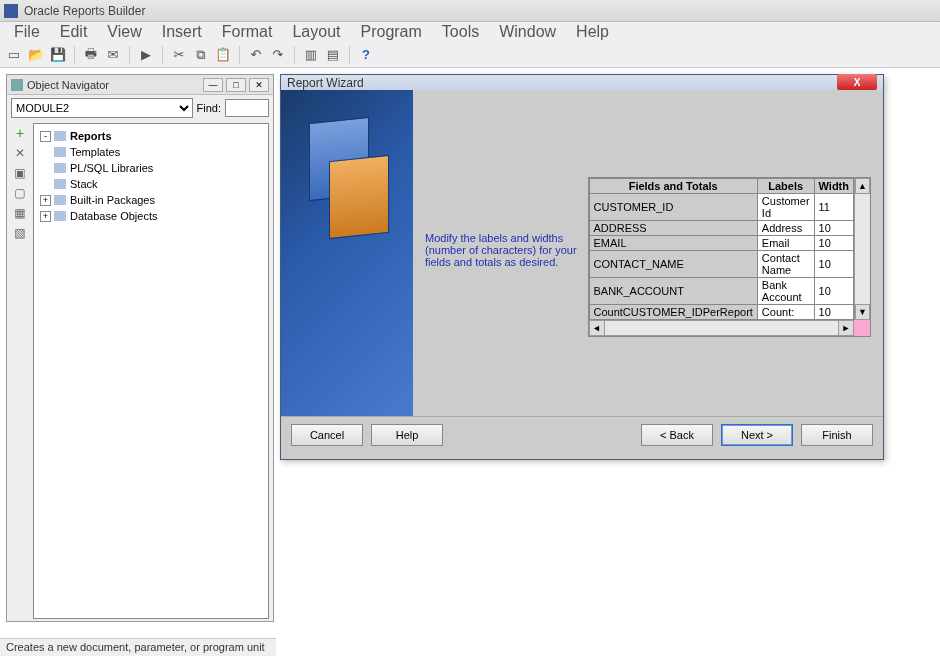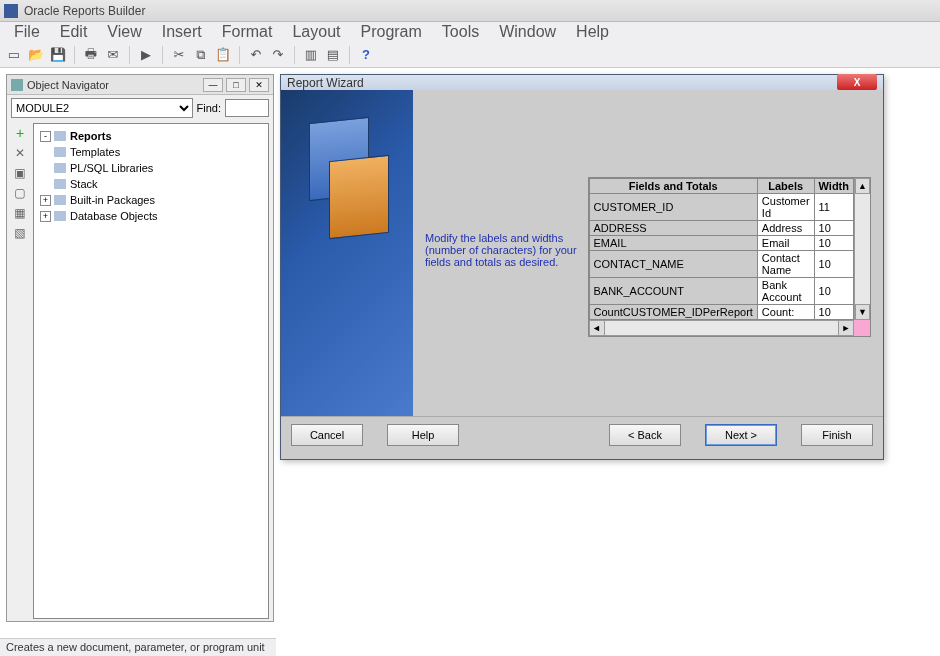--- a/index.html
+++ b/index.html
@@ -253,21 +253,21 @@
 .wizard .vscroll .arr {
   height:16px; background:#ddd; border:1px solid #999;
   display:flex;align-items:center;justify-content:center;font-size:9px;
 }
 .wizard .vscroll .track { flex:1; }
 .wizard .btnrow {
   height: 36px;
   display: flex;
   align-items: center;
   padding: 0 10px;
-  gap: 24px;
+  gap: 8px;
   border-top: 1px solid #aaa;
   background: #ccc;
 }
 .wizard .btnrow .spacer { flex:1; }
 .wizard .wbtn {
   width: 72px; height: 22px;
   background: linear-gradient(#f7f7f7,#ddd);
   border: 1px solid #888;
   font-size: 11px;
   display:flex;align-items:center;justify-content:center;

